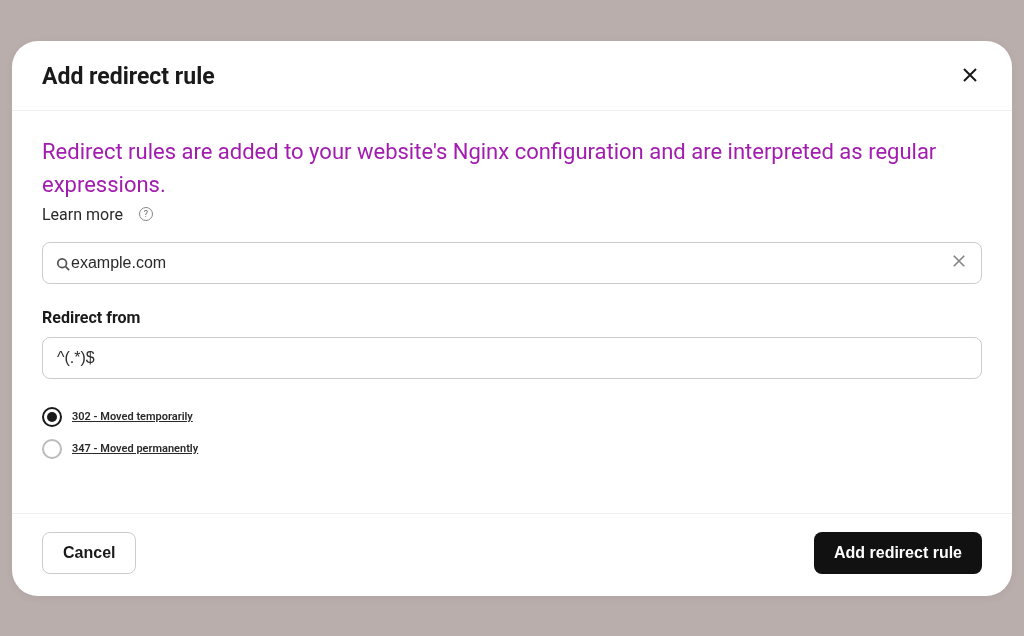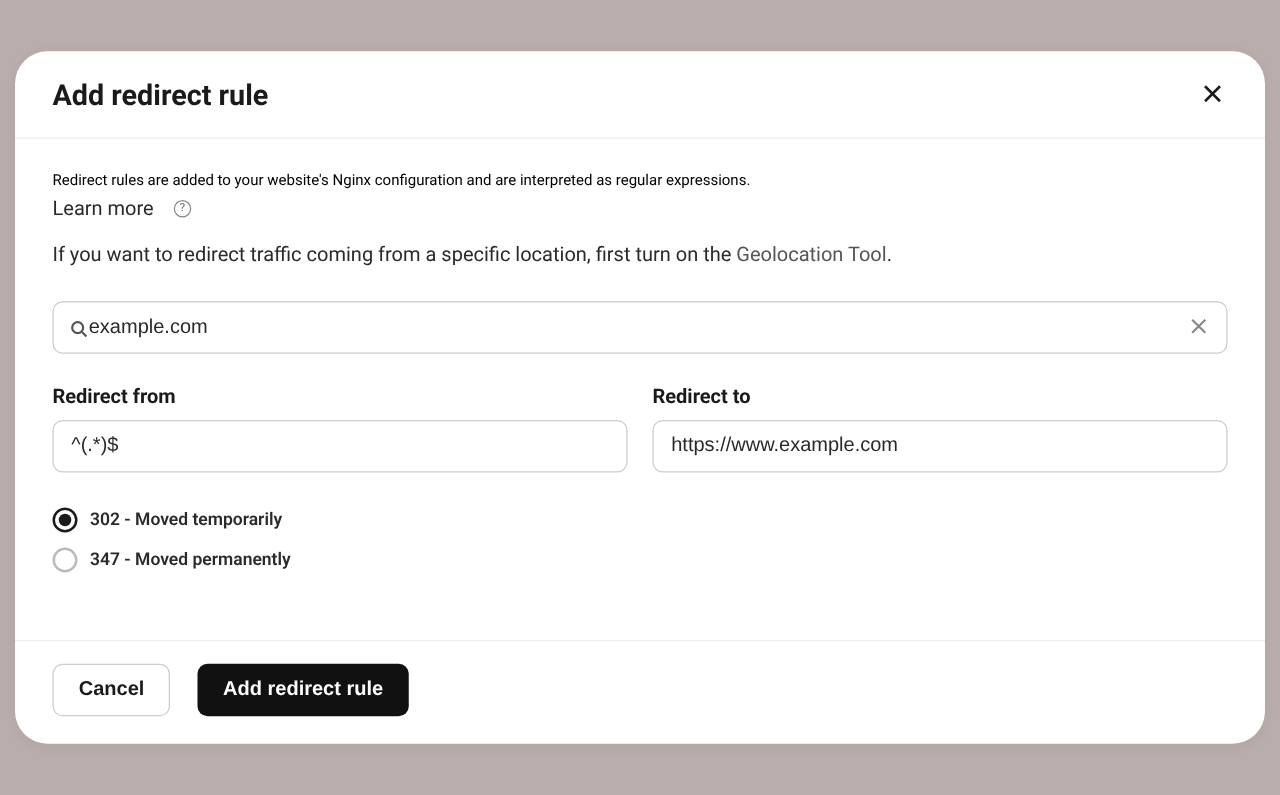--- a/index.html
+++ b/index.html
@@ -48,22 +48,22 @@
     .close-btn svg {
       width: 16px;
       height: 16px;
       stroke: #1a1a1a;
       stroke-width: 2;
     }
     .modal-body {
       padding: 24px 30px 30px 30px;
     }
     .description {
-      font-size: 12px;
-      color: #000000;
+      font-size: 22px;
+      color: #a21caf;
       line-height: 1.5;
       margin-bottom: 4px;
     }
     .learn-more-row {
       display: flex;
       align-items: center;
       gap: 16px;
       margin-bottom: 18px;
       text-align: center;
     }
@@ -192,27 +192,28 @@
     .radio-circle.unselected {
       border-color: #bbb;
     }
     .radio-dot {
       width: 10px;
       height: 10px;
       background: #1a1a1a;
       border-radius: 50%;
     }
     .radio-label {
-      font-size: 14px;
+      font-size: 11px;
       font-weight: 600;
       color: #2a2a2a;
+      text-decoration: underline;
     }
     .modal-footer {
       display: flex;
-      justify-content: flex-start;
+      justify-content: space-between;
       gap: 22px;
       padding: 18px 30px 22px 30px;
       border-top: 1px solid #eee;
     }
     .btn {
       padding: 11px 20px;
       font-size: 16px;
       font-weight: 600;
       border-radius: 8px;
       cursor: pointer;
@@ -242,23 +243,20 @@
       </span>
     </button>
   </div>
 
   <div class="modal-body">
     <p class="description">Redirect rules are added to your website's Nginx configuration and are interpreted as regular expressions.</p>
     <div class="learn-more-row">
       <a class="learn-more-link">Learn more</a>
       <span class="help-icon">?</span>
     </div>
-    <p class="geolocation-text">
-      <span>If you want to redirect traffic coming from a specific location, first turn on the </span><a class="geolocation-link">Geolocation Tool</a><span>.</span>
-    </p>
 
     <div class="form-group">
       <div class="domain-input-wrapper">
         <span class="search-icon">
           <svg viewBox="0 0 16 16">
               <circle cx="7" cy="7" r="5"></circle>
               <path d="M11 11 L15 15"></path>
             </svg>
         </span>
         <input type="text" class="domain-input" value="example.com" style="">
@@ -270,24 +268,20 @@
           </span>
         </button>
       </div>
     </div>
 
     <div class="two-col">
       <div class="form-group">
         <label class="form-label">Redirect from</label>
         <input type="text" class="text-input" value="^(.*)$" style="">
       </div>
-      <div class="form-group">
-        <label class="form-label">Redirect to</label>
-        <input type="text" class="text-input" value="https://www.example.com" style="">
-      </div>
     </div>
 
     <div class="form-group">
       <div class="radio-group">
         <div class="radio-option">
           <span class="radio-circle">
             <span class="radio-dot"></span>
           </span>
           <span class="radio-label">302 - Moved temporarily</span>
         </div>

